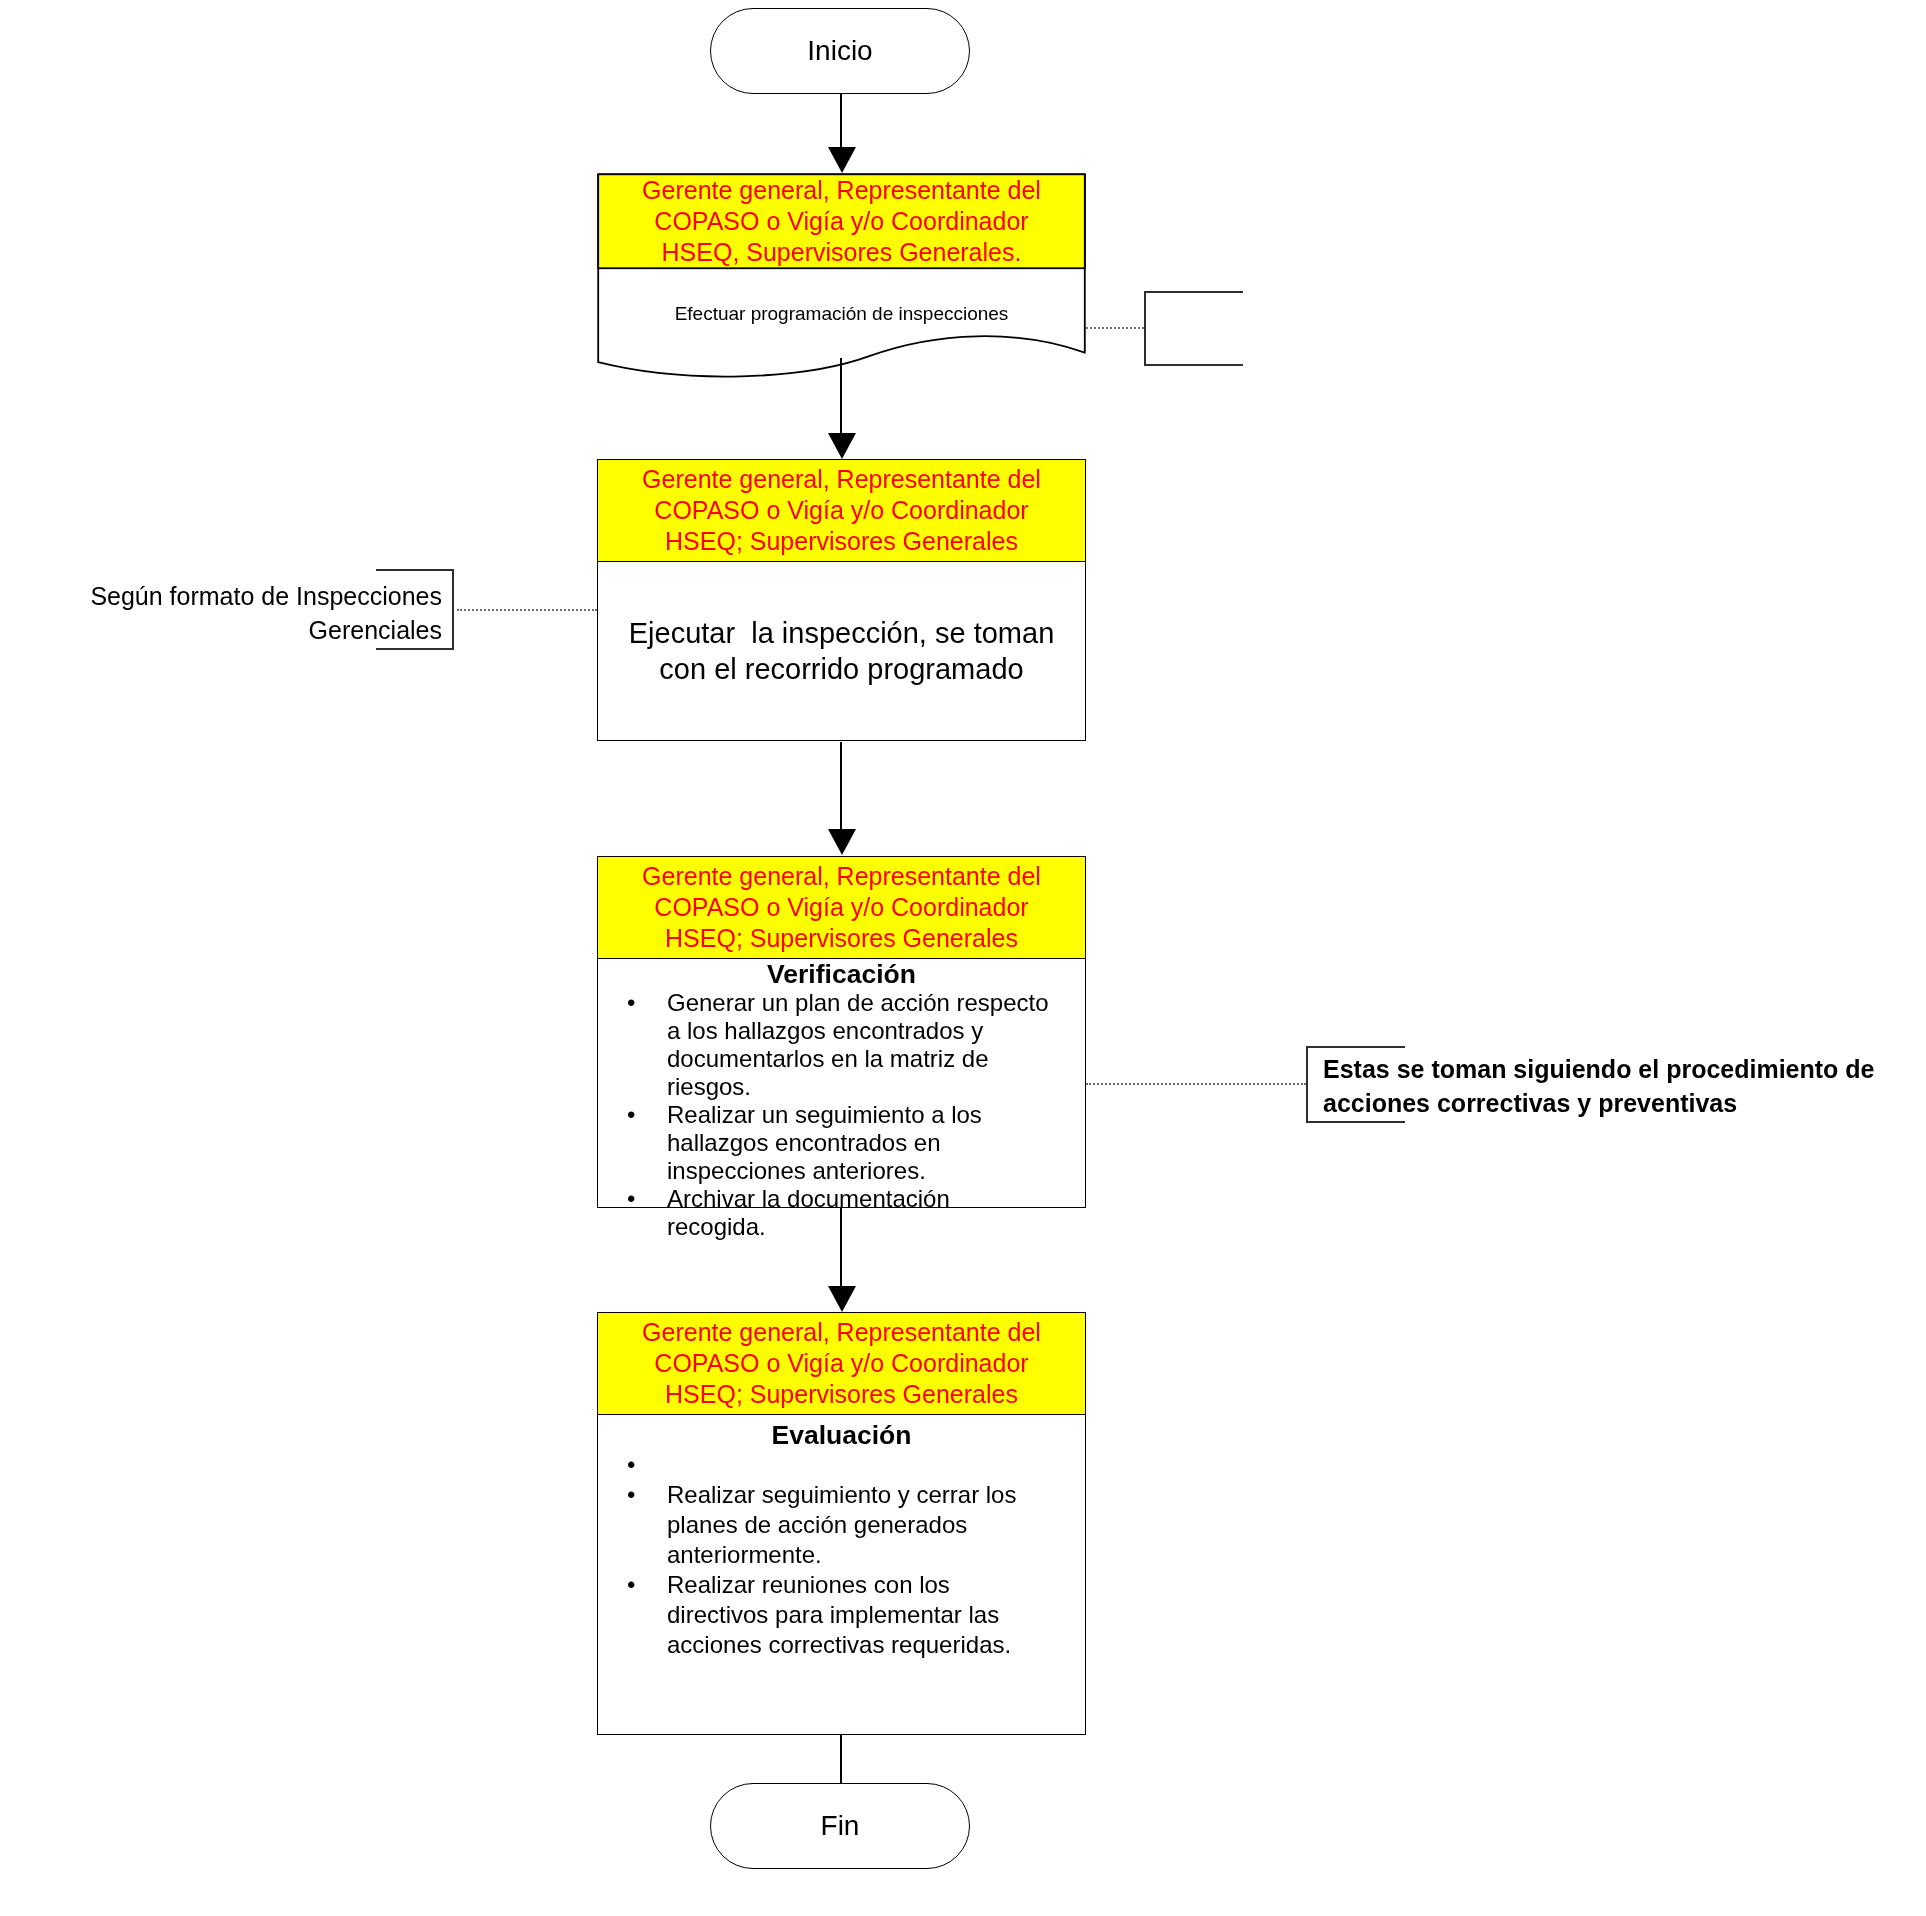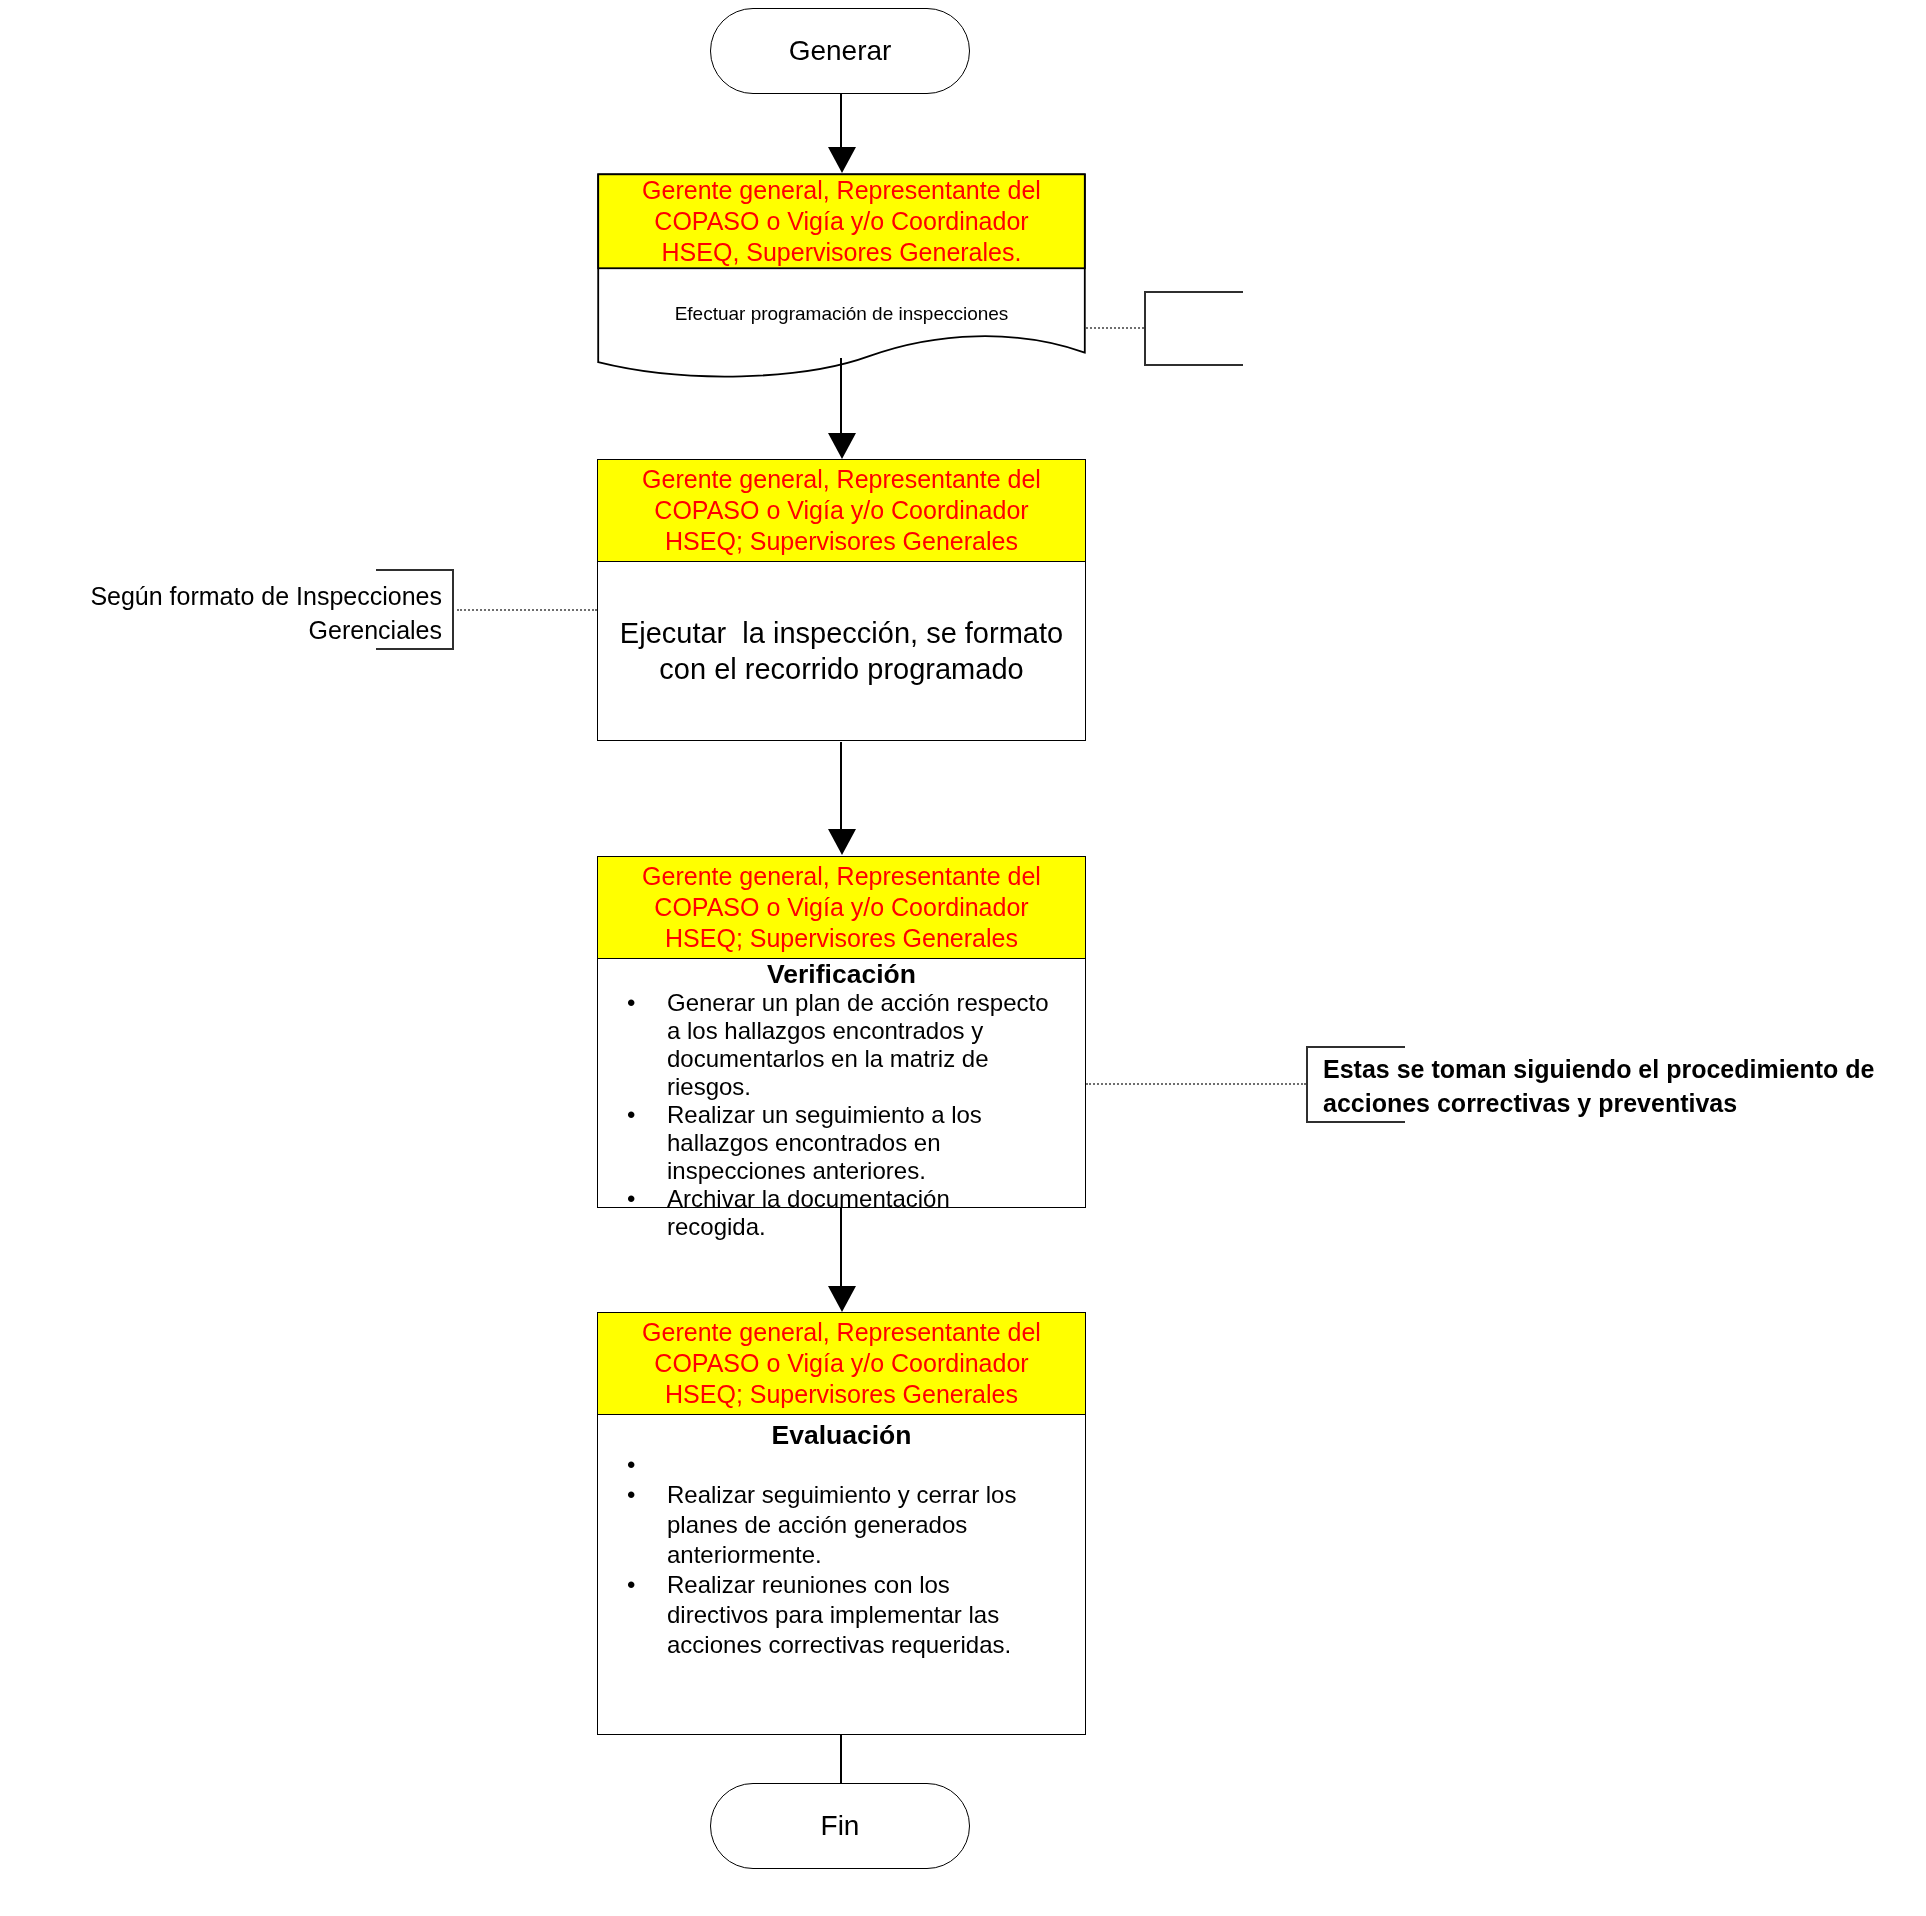--- a/index.html
+++ b/index.html
@@ -56,21 +56,21 @@
   .note-text{position:absolute;font-size:25px;line-height:34px;color:#000;}
   .note-red{color:#ff0000;}
   .ta-right{text-align:right;}
 </style>
 </head>
 <body>
 
 <div id="canvas">
 
   <div class="terminator" style="left:710px;top:8.4px;">
-    <span>Generar</span>
+    <span>Inicio</span>
   </div>
 
   <div class="vline" style="left:840px;top:93px;height:57px;"></div>
   <div class="ahead" style="left:828px;top:147px;"></div>
 
   <div class="docbox">
     <svg width="489" height="217" viewBox="0 0 812 360">
       <path d="M2 2 H810 V298 C698 258 562 264 452 304 C342 344 146 350 2 314 Z" fill="#ffffff" stroke="#000000" stroke-width="3"></path>
       <rect x="2" y="2" width="808" height="156" fill="#ffff00" stroke="#000000" stroke-width="3"></rect>
     </svg>
@@ -82,21 +82,21 @@
 
   <div class="dotted" style="left:1086px;top:327px;width:58px;"></div>
   <div class="bracket-left" style="left:1144px;top:291px;width:99px;height:75px;"></div>
 
   <div class="vline" style="left:840px;top:358px;height:77px;"></div>
   <div class="ahead" style="left:828px;top:433px;"></div>
 
   <div class="step" style="top:459px;height:282px;">
     <div class="step-header">Gerente general, Representante del COPASO o Vigía y/o Coordinador HSEQ; Supervisores Generales</div>
     <div class="step-body center-body" style="height:177px;">
-      <span style="max-width:451px;">Ejecutar  la inspección, se formato con el recorrido programado</span>
+      <span style="max-width:451px;">Ejecutar  la inspección, se toman con el recorrido programado</span>
     </div>
   </div>
 
   <div class="note-text ta-right" style="left:54px;top:579px;width:388px;">Según formato de Inspecciones Gerenciales</div>
   <div class="bracket-right" style="left:376px;top:569px;width:78px;height:81px;"></div>
   <div class="dotted" style="left:457px;top:609px;width:140px;"></div>
 
   <div class="vline" style="left:840px;top:742px;height:90px;"></div>
   <div class="ahead" style="left:828px;top:829px;"></div>
 

